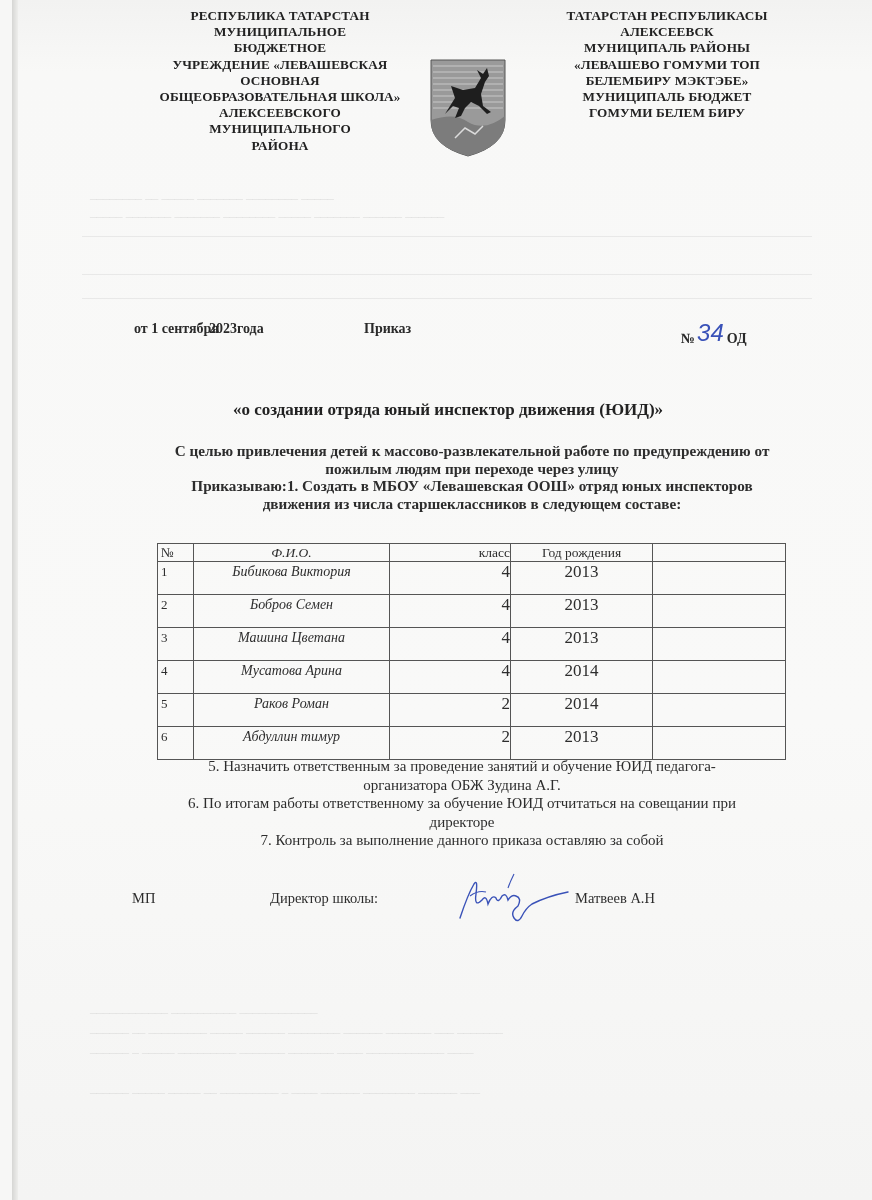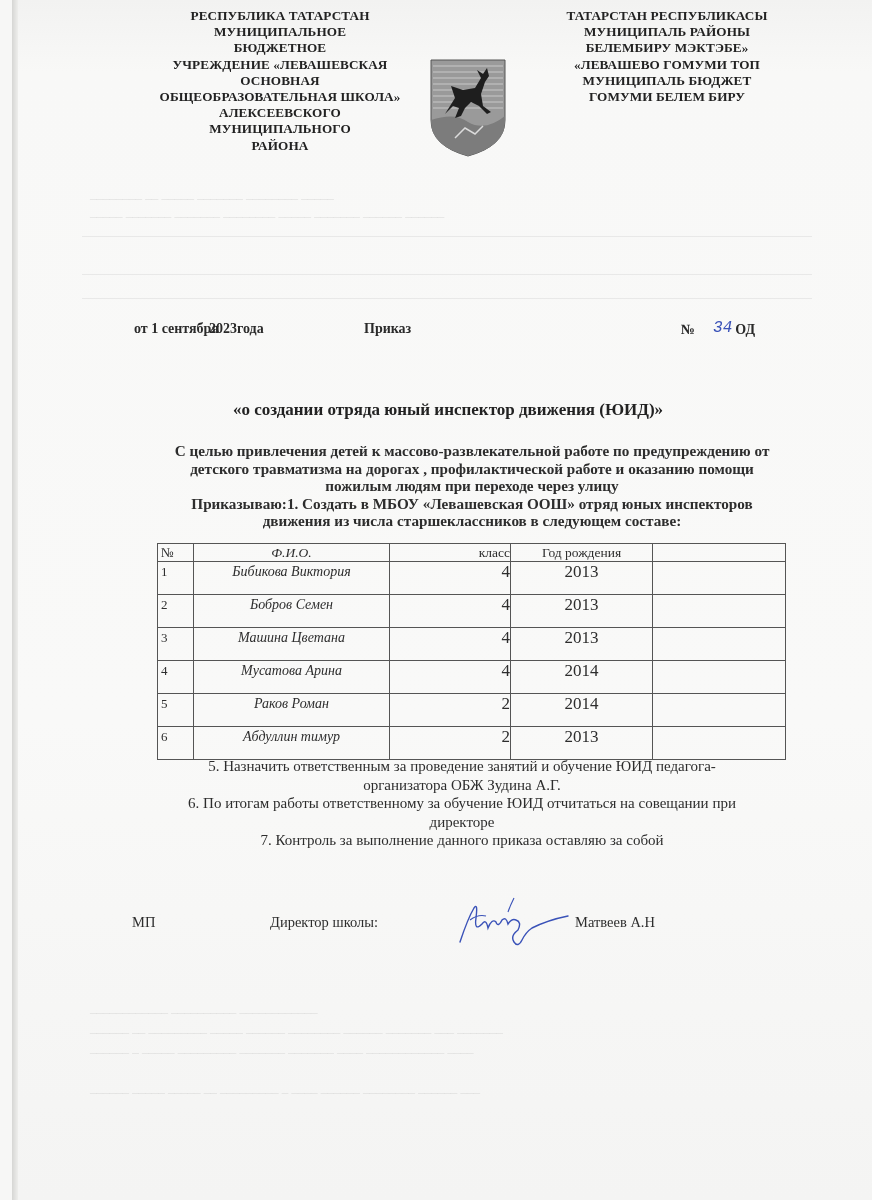--- a/index.html
+++ b/index.html
@@ -41,22 +41,22 @@
 
     .order-line {
       position: absolute; top: 321px; left: 122px; width: 630px; height: 24px;
       font-weight: bold; font-size: 14px;
     }
     .order-date { position: absolute; left: 0; top: 0; }
     .order-year { position: absolute; left: 75px; top: 0; }
     .order-type { position: absolute; left: 230px; top: 0; }
     .order-num { position: absolute; left: 547px; top: 0; }
     .order-num .hand {
-      font-family: Liberation Mono, monospace; font-style: italic; font-weight: normal;
-      color: #3a52b8; font-size: 16px; margin: 0 3px 0 18px; position: relative; top: -2px;
+      font-family: Liberation Sans, sans-serif; font-style: italic; font-weight: normal;
+      color: #3a52b8; font-size: 24px; margin: 0 3px 0 2px; position: relative; top: -2px;
     }
 
     .title {
       position: absolute; top: 400px; left: 0; width: 872px; text-align: center;
       font-weight: bold; font-size: 17px; color: #222;
     }
     .intro {
       position: absolute; top: 442px; left: 130px; width: 660px; text-align: center;
       font-size: 15.2px; line-height: 17.6px; color: #2d2d2d; font-weight: bold;
     }
@@ -80,21 +80,21 @@
     td.c-no { font-size: 13px; padding-top: 2px !important; }
 
     .items {
       position: absolute; top: 757px; left: 100px; width: 700px; text-align: center;
       font-size: 15px; line-height: 18.5px; color: #2d2d2d;
     }
     .items .it { white-space: nowrap; }
 
     .sign-row {
       position: absolute; top: 890px; left: 120px; width: 600px; height: 40px;
-      font-size: 14.5px; color: #2d2d2d; margin-top: 24px;
+      font-size: 14.5px; color: #2d2d2d;
     }
     .mp { position: absolute; left: 0; top: 0; }
     .dir-label { position: absolute; left: 138px; top: 0; }
     .signature { position: absolute; left: 320px; top: -26px; width: 120px; height: 64px; }
     .dir-name { position: absolute; left: 443px; top: 0; }
   </style>
 </head>
 <body>
 
 <div class="page">
@@ -134,39 +134,39 @@
       <line x1="8" y1="52" x2="78" y2="52"></line>
         <line x1="8" y1="58" x2="78" y2="58"></line>
     </g>
     <path d="M6 70 Q30 62 43 72 Q60 82 80 66 V72 Q80 96 43 106 Q6 96 6 72 Z" fill="#7c7c7c"></path>
     <path d="M20 64 L30 48 L26 36 L38 40 L50 38 L56 28 L52 20 L58 24 L62 18 L64 26 L60 32 L56 44 L58 56 L66 62 L62 64 L54 56 L46 52 L40 58 L36 66 L30 68 L34 58 L28 56 Z" fill="#1e1e1e"></path>
     <path d="M30 88 L40 78 L50 84 L58 76" stroke="#dcdcdc" stroke-width="1.5" fill="none"></path>
   </svg>
 
   <div class="hdr-right">
     <div>ТАТАРСТАН РЕСПУБЛИКАСЫ</div>
+    <div>АЛЕКСЕЕВСК</div>
     <div>МУНИЦИПАЛЬ РАЙОНЫ</div>
+    <div>«ЛЕВАШЕВО ГОМУМИ ТОП</div>
     <div>БЕЛЕМБИРУ МЭКТЭБЕ»</div>
-    <div>«ЛЕВАШЕВО ГОМУМИ ТОП</div>
     <div>МУНИЦИПАЛЬ   БЮДЖЕТ</div>
     <div>ГОМУМИ БЕЛЕМ БИРУ</div>
   </div>
 
   <div class="order-line">
     <span class="order-date">от 1 сентября</span>
     <span class="order-year">2023года</span>
     <span class="order-type">Приказ</span>
     <span class="order-num"><span>№</span><span class="hand">34</span><span>ОД</span></span>
   </div>
 
   <div class="title">«о создании отряда юный инспектор движения (ЮИД)»</div>
 
   <div class="intro">
     <div>С целью привлечения детей к массово-развлекательной работе по предупреждению от</div>
-    <div>детского травматизма на дорогах , профилактической работе и оказанию помощи</div>
     <div>пожилым людям при переходе через улицу</div>
     <div>Приказываю:1. Создать в МБОУ «Левашевская ООШ»  отряд юных инспекторов</div>
     <div>движения из числа старшеклассников в следующем составе:</div>
   </div>
 
   <table class="roster">
     <thead>
       <tr>
         <th class="c-no">№</th>
         <th class="c-name">Ф.И.О.</th>

